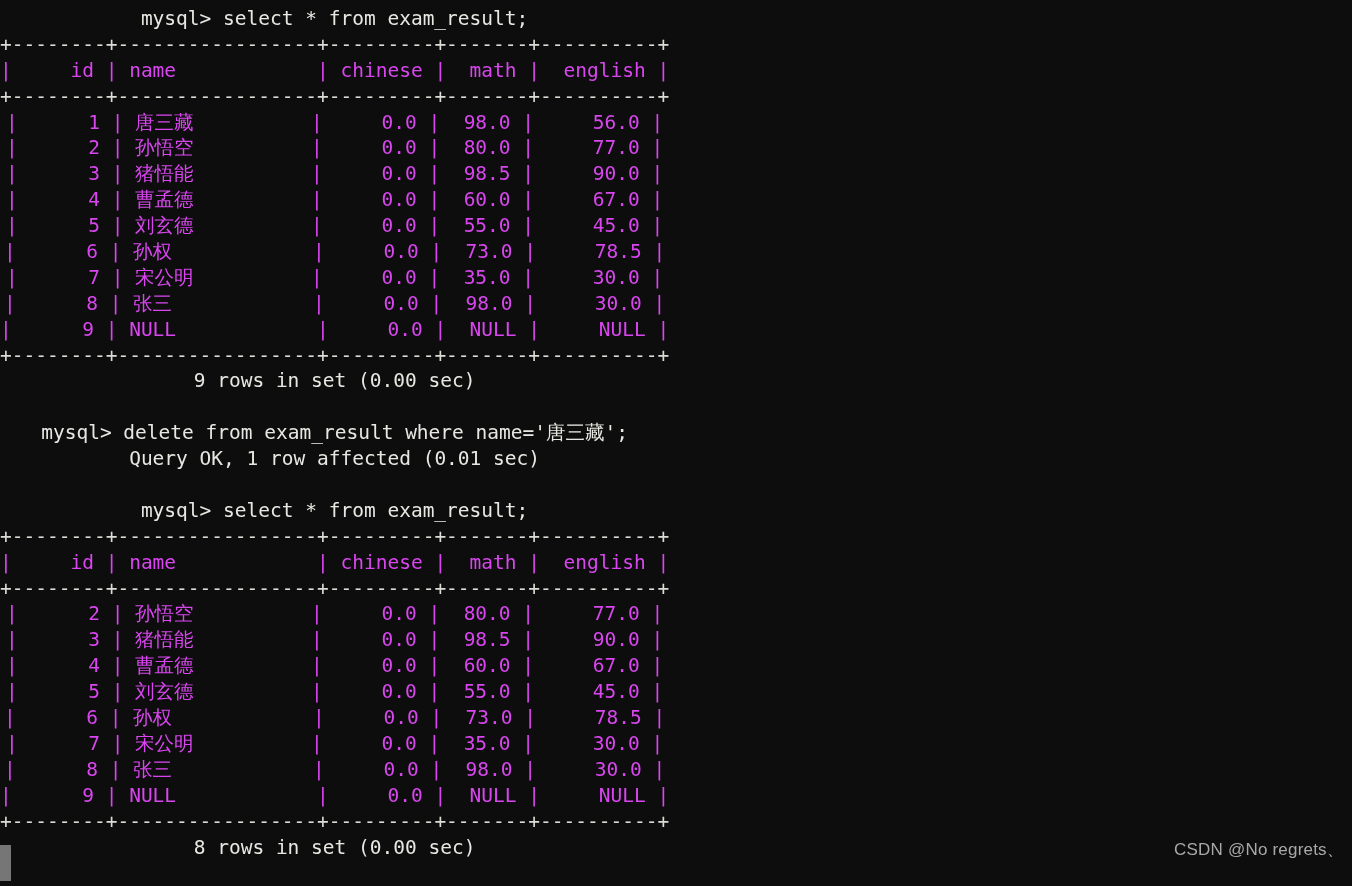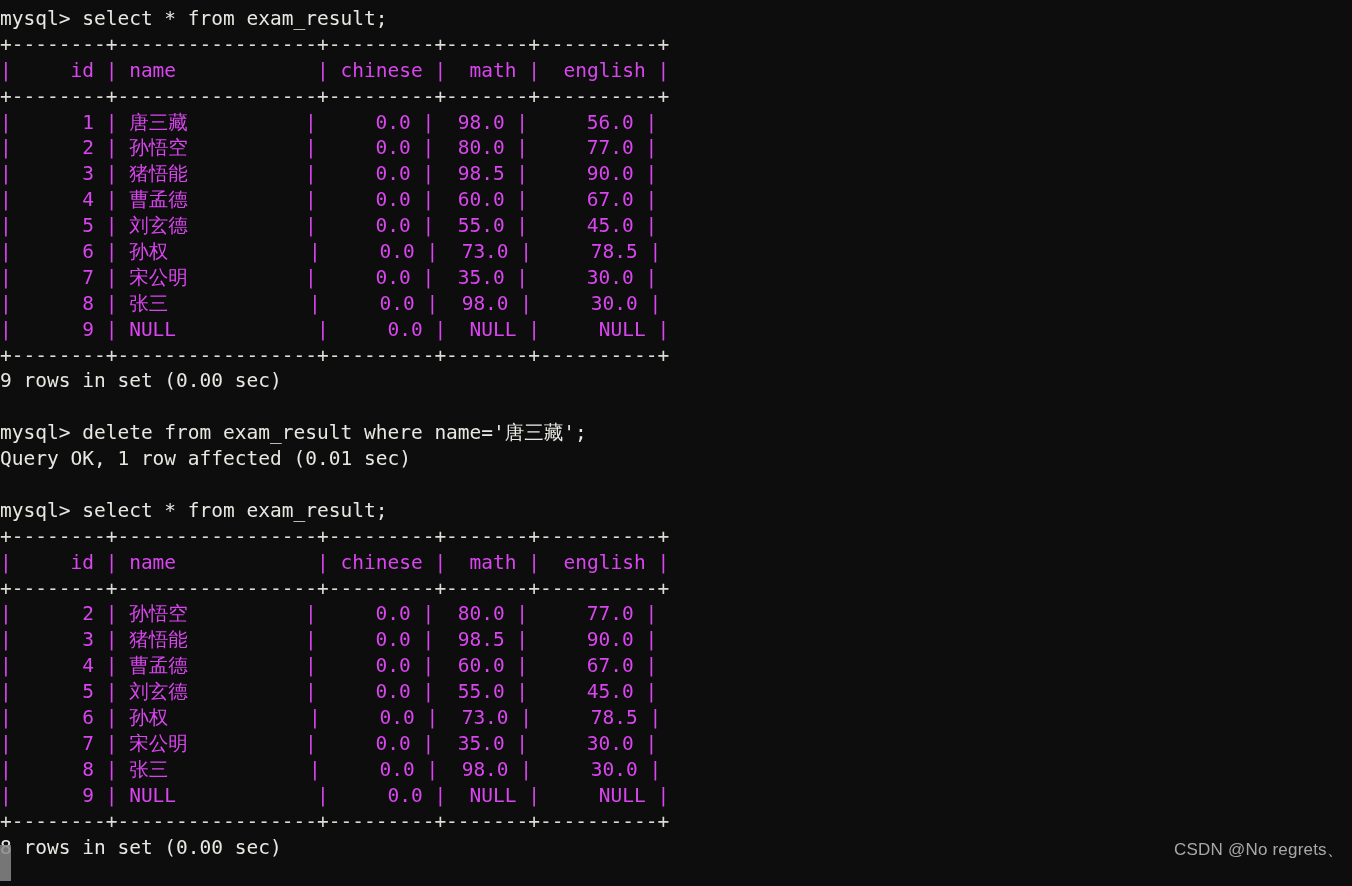--- a/index.html
+++ b/index.html
@@ -8,20 +8,21 @@
     padding: 0;
     background: #0d0d0d;
   }
   #screen {
     position: relative;
     width: 1352px;
     height: 886px;
     background: #0d0d0d;
     overflow: hidden;
     font-family: "DejaVu Sans Mono", "Liberation Mono", monospace;
+    text-align: center;
   }
   #terminal {
     position: absolute;
     left: 0;
     top: 0;
     padding: 6px 0 0 0;
     white-space: pre;
     font-family: "DejaVu Sans Mono", "Liberation Mono", monospace;
     font-size: 19.5px;
     line-height: 25.9px;

